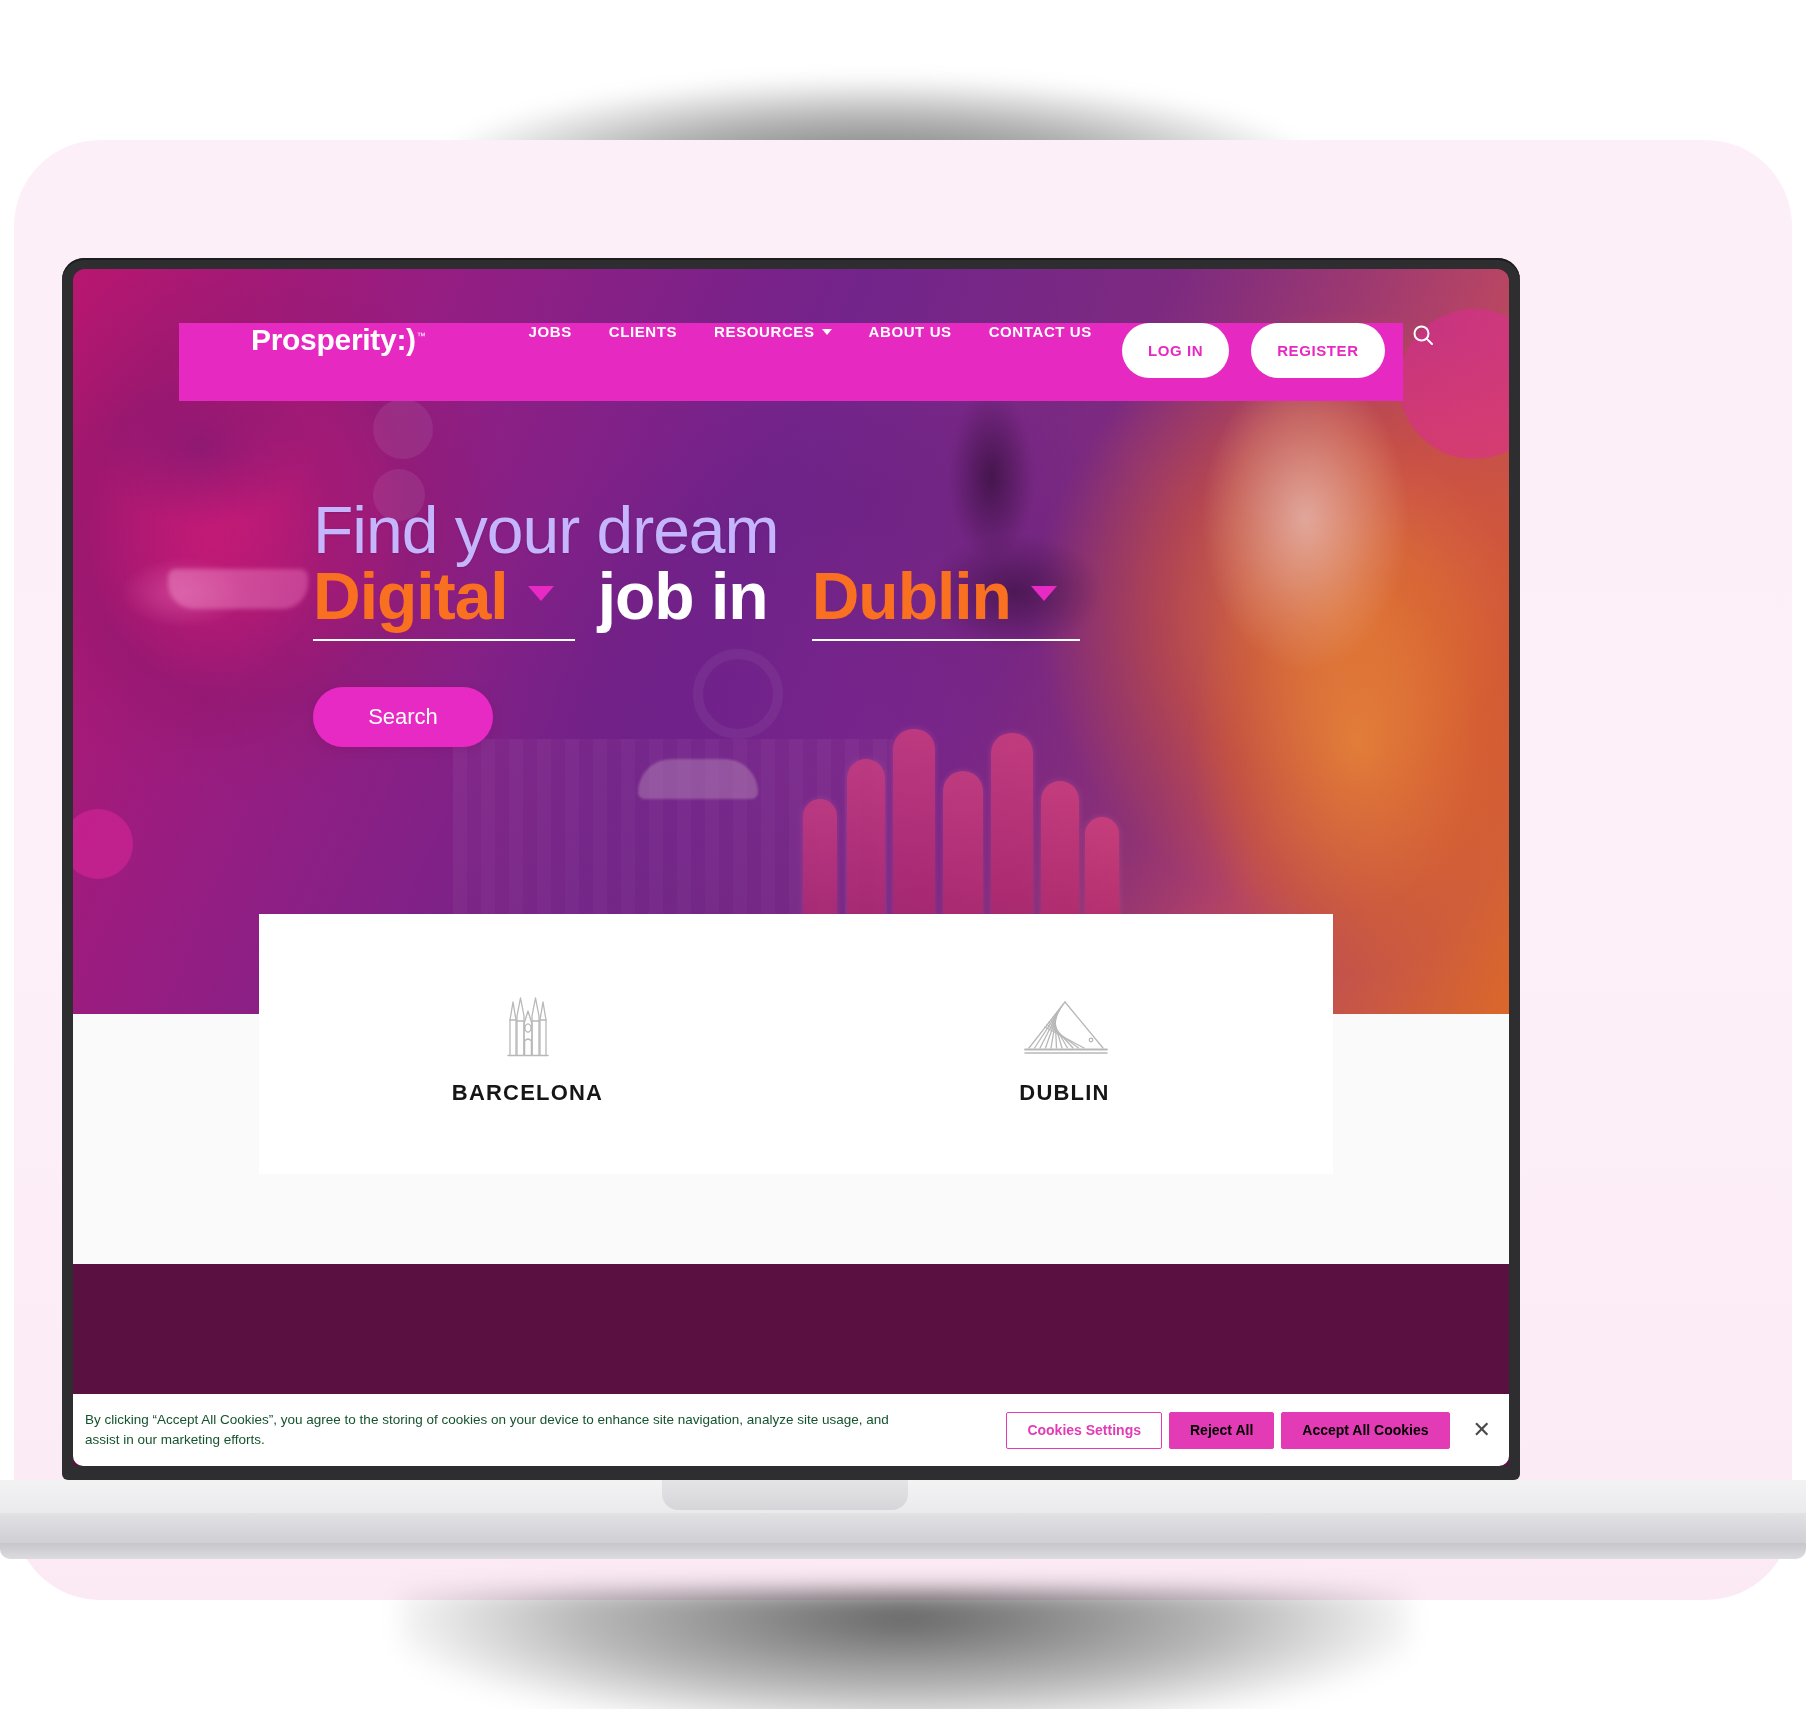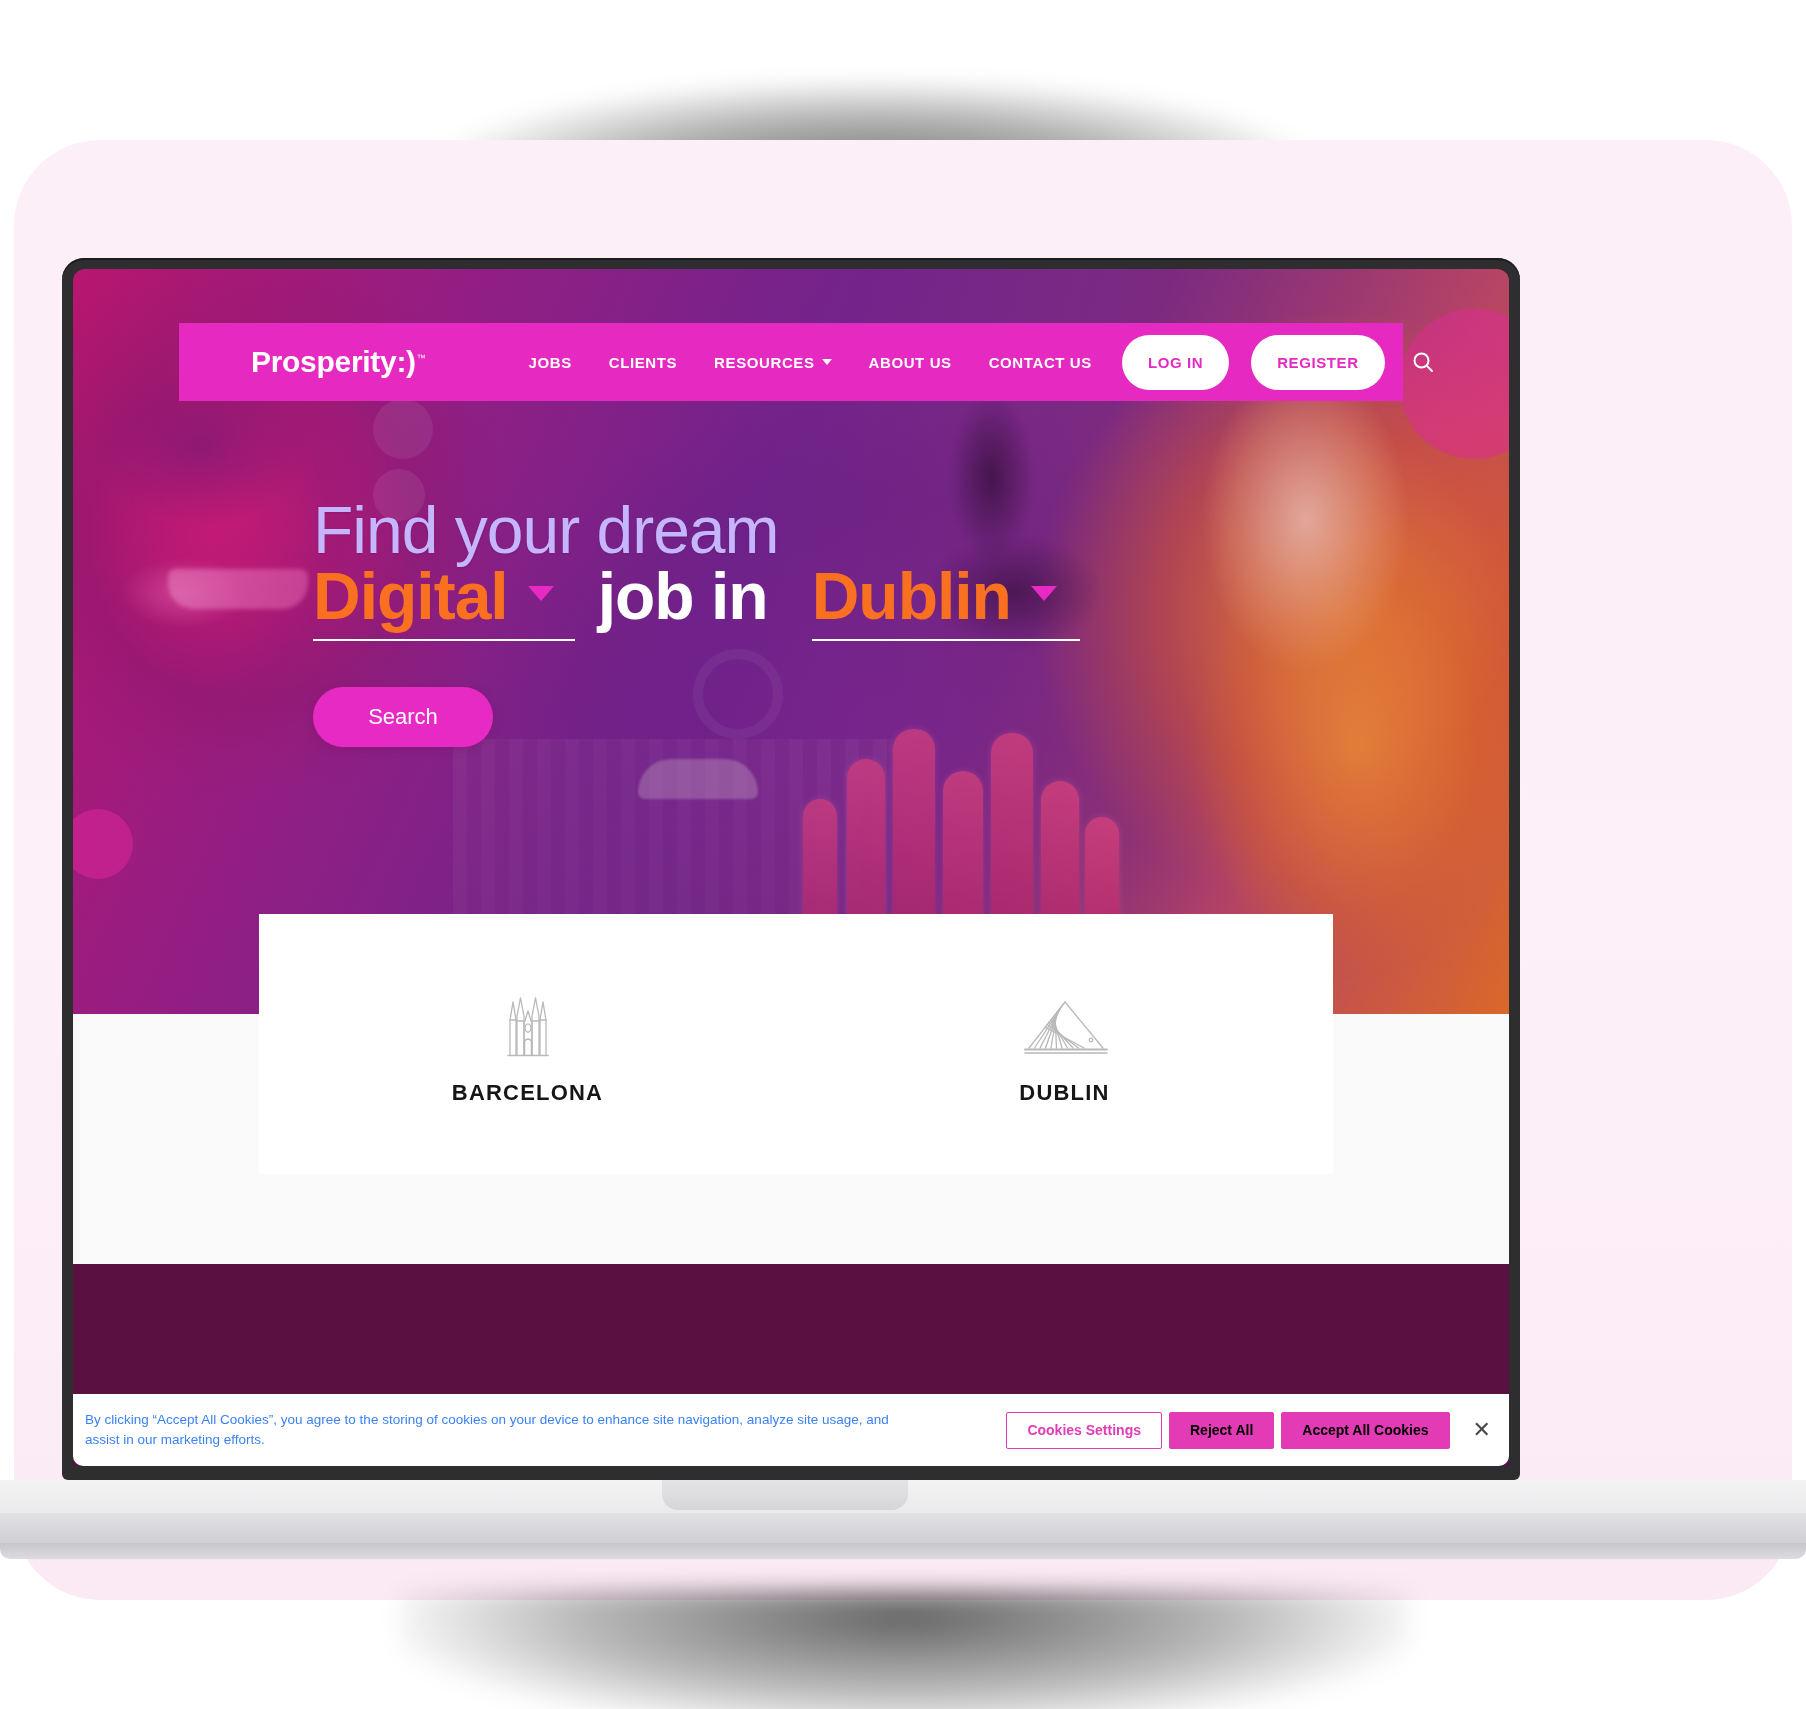--- a/index.html
+++ b/index.html
@@ -131,21 +131,21 @@
     border-radius:50%; border:10px solid rgba(255,255,255,.07);
   }
   .hero-veil{
     position:absolute; inset:0;
     background:linear-gradient(100deg, rgba(150,20,110,.22) 0%, rgba(110,30,130,.30) 45%, rgba(200,80,40,.12) 100%);
   }
 
   
   .navbar{
     position:absolute; left:106px; top:54px; width:1224px; height:78px;
-    background:#e629c0; display:flex; align-items:center; z-index:5;
+    background:#e629c0; display:flex; align-items:flex-start; z-index:5;
   }
   .brand{
     margin-left:72px; color:#ffffff; font-size:30px; font-weight:bold;
     letter-spacing:-.3px; position:relative; white-space:nowrap;
   }
   .brand .tm{ font-size:9px; vertical-align:super; font-weight:normal; margin-left:1px; }
   .nav-links{ display:flex; align-items:center; margin-left:103px; gap:37px; }
   .nav-link{
     color:#ffffff; font-size:15px; font-weight:bold; letter-spacing:.6px;
     text-decoration:none; white-space:nowrap; cursor:pointer;
@@ -209,21 +209,21 @@
     position:absolute; left:0; top:745px; width:100%; height:250px; background:#fafafa; z-index:3;
   }
 
   
   .cookie{
     position:absolute; left:0; bottom:0; width:100%; height:72px;
     background:#ffffff; z-index:9; display:flex; align-items:center;
     border-radius:0 0 10px 10px;
   }
   .cookie-text{
-    margin-left:12px; width:820px; font-size:13.5px; color:#3b82f6; line-height:1.45;
+    margin-left:12px; width:820px; font-size:13.5px; color:#14532d; line-height:1.45;
   }
   .cookie-actions{ margin-left:auto; display:flex; align-items:center; gap:7px; margin-right:14px; }
   .ck-btn{
     height:37px; padding:0 20px; font-size:14px; font-weight:bold; cursor:pointer;
     font-family:"Liberation Sans", sans-serif; border-radius:2px; white-space:nowrap;
   }
   .ck-outline{ background:#ffffff; border:1px solid #e23bb5; color:#e23bb5; }
   .ck-solid{ background:#e23bb5; border:1px solid #e23bb5; color:#000000; }
   .ck-close{
     font-size:22px; color:#4a4a4a; cursor:pointer; line-height:1;

